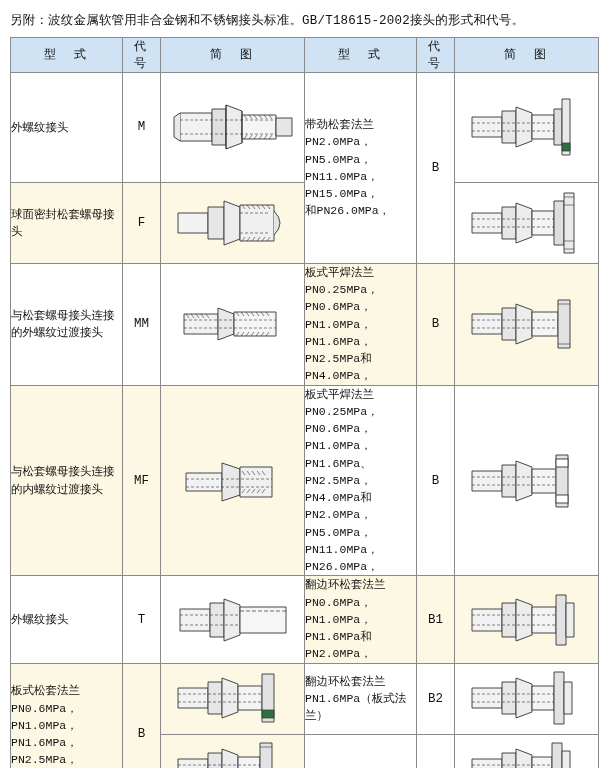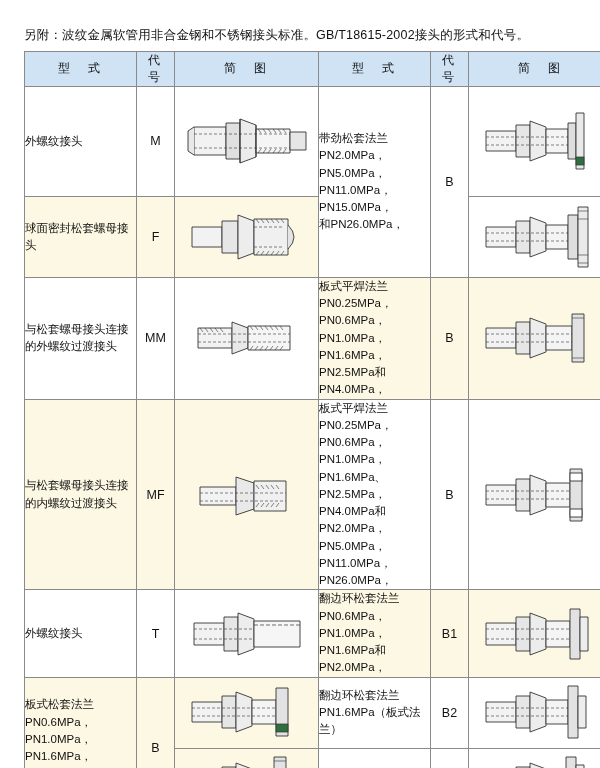--- a/index.html
+++ b/index.html
@@ -6,21 +6,22 @@
   html, body {
     margin: 0; padding: 0;
     width: 600px; height: 768px;
     background: #ffffff;
     font-family: "Liberation Sans", sans-serif;
   }
   .page {
     position: relative;
     width: 600px; height: 768px;
     background: #ffffff;
-    padding: 18px;
+    padding: 4px;
+    font-family: Liberation Mono, monospace;
   }
   .caption {
     font-size: 12.5px;
     color: #111;
     padding: 9px 6px 7px 6px;
     line-height: 1.35;
     letter-spacing: 0.2px;
   }
   table.main {
     border-collapse: collapse;

